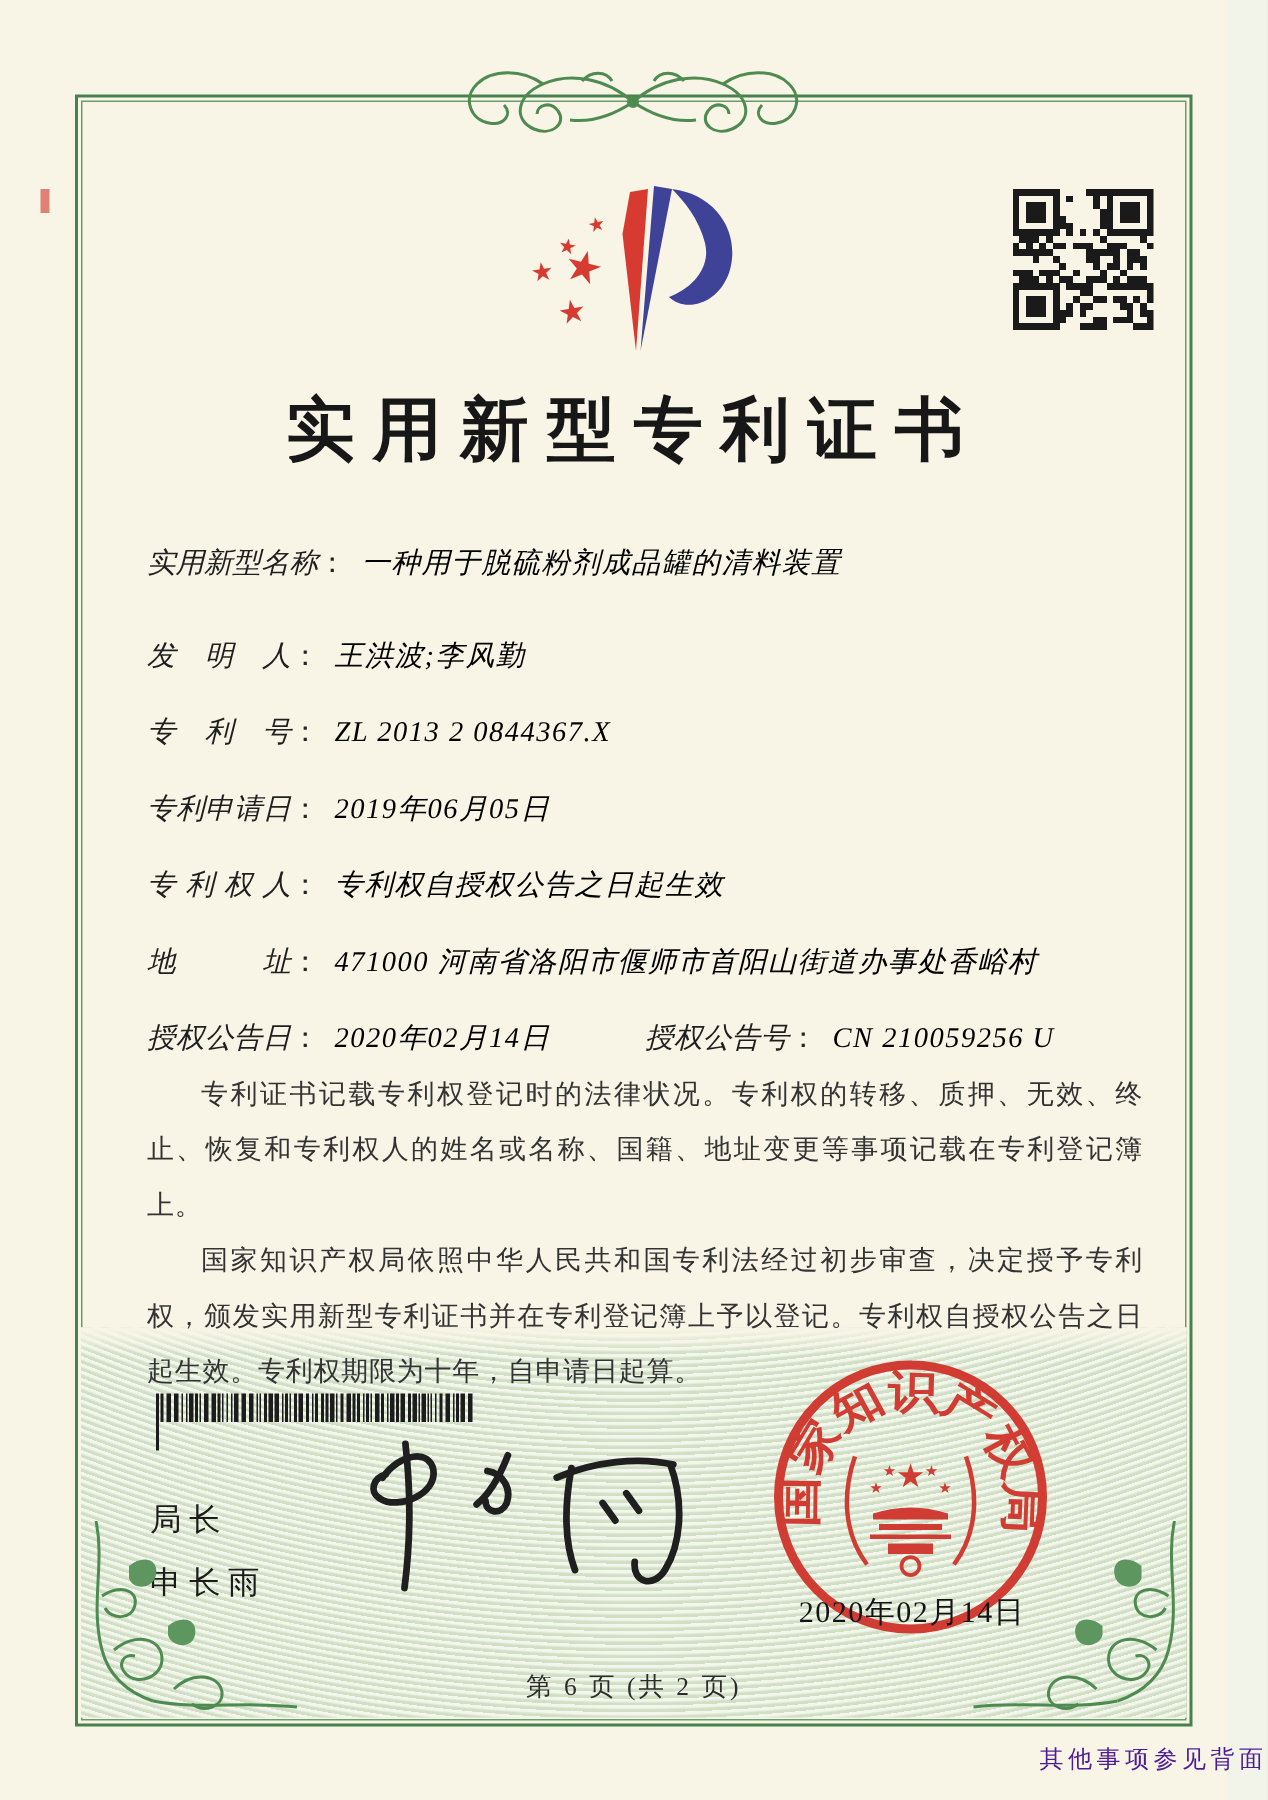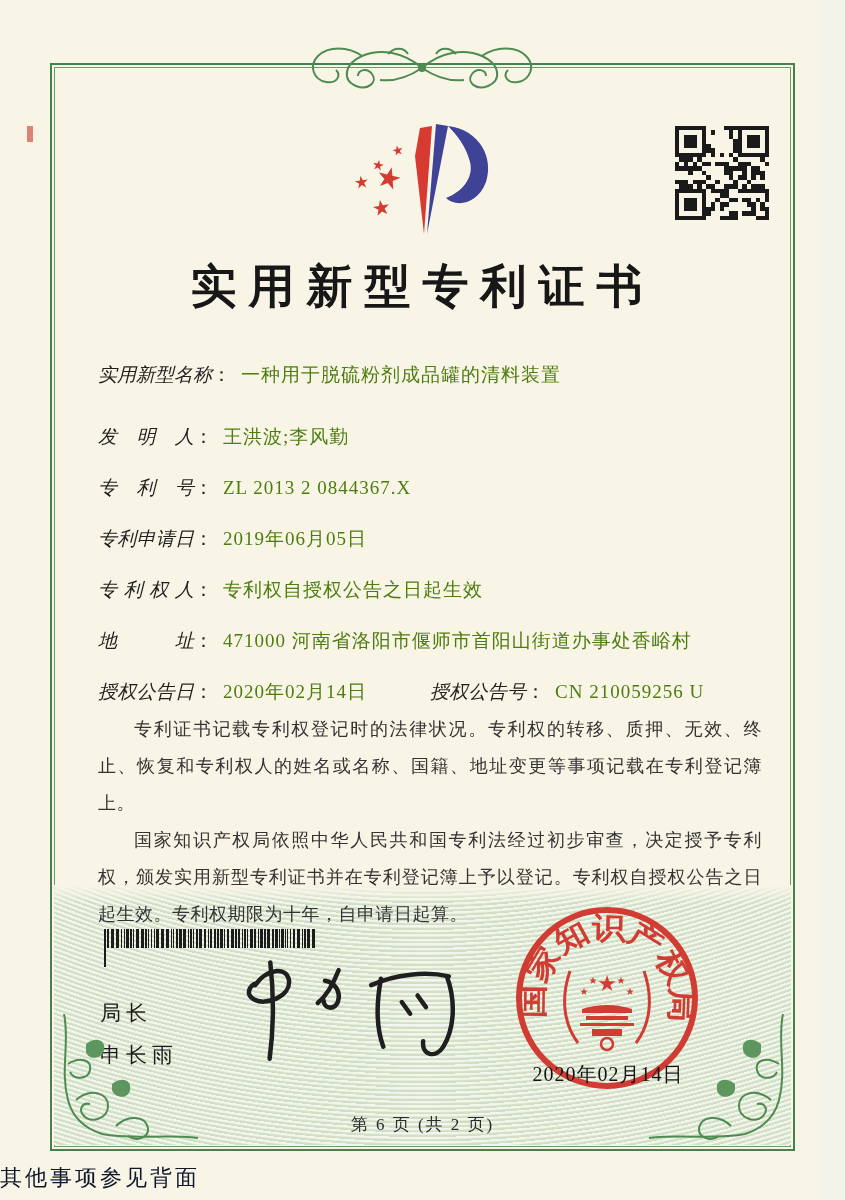--- a/index.html
+++ b/index.html
@@ -30,42 +30,42 @@
 
   .title{position:absolute;left:0;right:0;top:256px;text-align:center;font-size:46px;font-weight:bold;
          letter-spacing:12px;color:#171717;}
 
   
   .fields{position:absolute;left:98px;top:0;width:700px;}
   .field-row{position:absolute;display:flex;align-items:baseline;font-size:19px;color:#242424;white-space:nowrap;}
   .lbl{display:inline-block;width:96px;text-align:justify;text-align-last:justify;flex:none;color:#1f1f1f;font-style:italic;}
   .lbl.w6{width:114px;}
   .colon{flex:none;}
-  .val{margin-left:10px;letter-spacing:1px;color:#4d7c0f;}
+  .val{margin-left:10px;letter-spacing:1px;color:#000000;font-style:italic;}
   .pair2{position:absolute;left:332px;top:0;display:flex;align-items:baseline;}
 
   .paras{position:absolute;left:98px;top:711px;width:664px;font-size:18px;line-height:37px;
          letter-spacing:.5px;color:#333;text-align:justify;}
   .paras p{margin:0;text-indent:2em;}
 
   .barcode{position:absolute;left:104px;top:929px;width:216px;height:19px;font-size:0;}
   .barcode span{display:inline-block;height:19px;background:#1c1c1c;vertical-align:top;}
 
   .director-label{position:absolute;left:100px;top:999px;font-size:21px;letter-spacing:5px;color:#1c1c1c;}
   .director-name{position:absolute;left:100px;top:1041px;font-size:21px;letter-spacing:5px;color:#1c1c1c;}
   .signature{position:absolute;left:222px;top:952px;transform:rotate(-2deg);}
 
   .seal{position:absolute;left:512px;top:903px;width:190px;height:190px;opacity:.95;}
   .seal-date{position:absolute;left:517px;top:1061px;width:182px;text-align:center;font-size:20px;
              letter-spacing:1px;color:#141414;}
 
   .page-info{position:absolute;left:0;right:0;top:1113px;text-align:center;font-size:17px;
              letter-spacing:2px;color:#2c2c2c;}
-  .back-note{position:absolute;left:0;right:0;top:1163px;text-align:left;font-size:22px;
-             letter-spacing:3px;color:#0f172a;}
+  .back-note{position:absolute;left:0;right:0;top:1163px;text-align:right;font-size:16px;
+             letter-spacing:3px;color:#4c1d95;}
 
   .ornament-top{position:absolute;left:292px;top:42px;}
   .flourish-left{position:absolute;left:56px;top:1014px;}
   .flourish-right{position:absolute;right:54px;top:1014px;transform:scaleX(-1);}
 </style>
 </head>
 <body>
 
 <div class="page">
 

